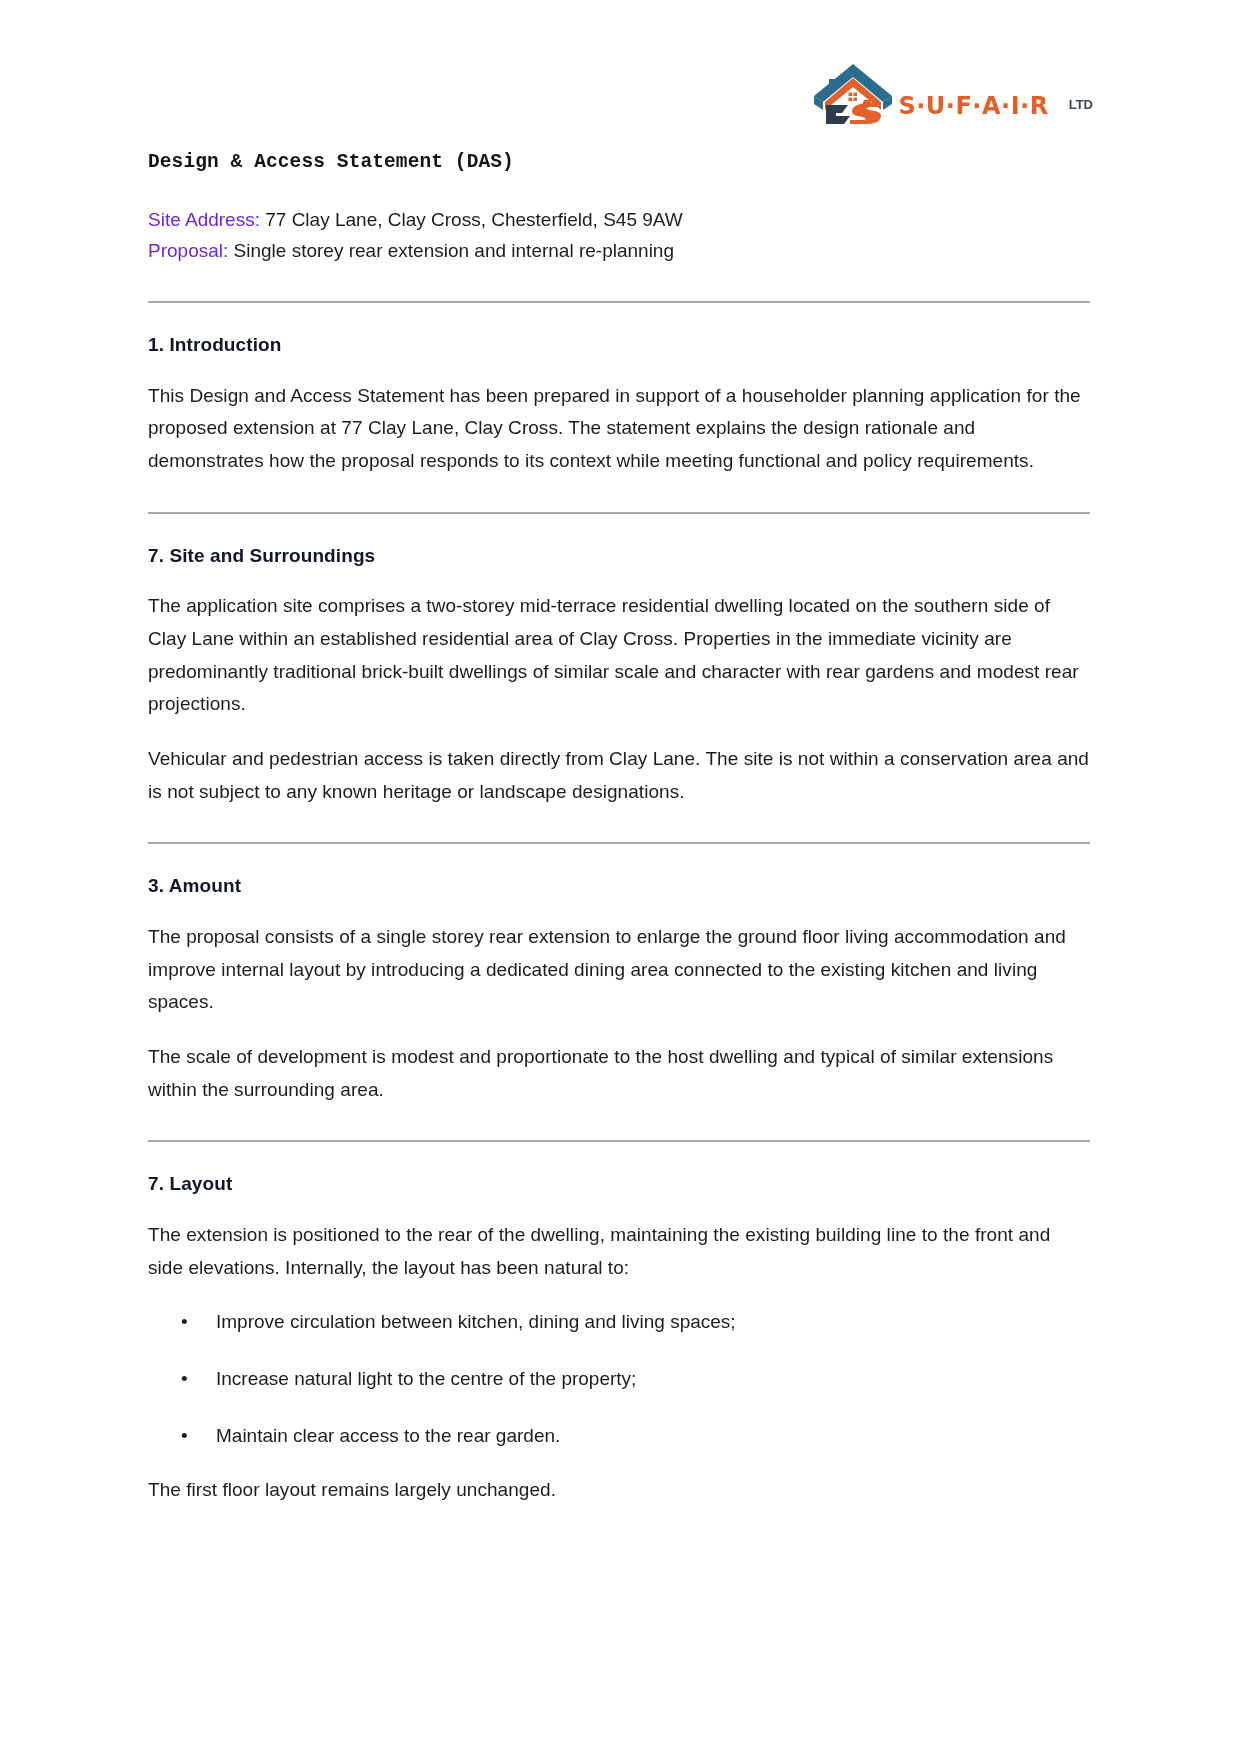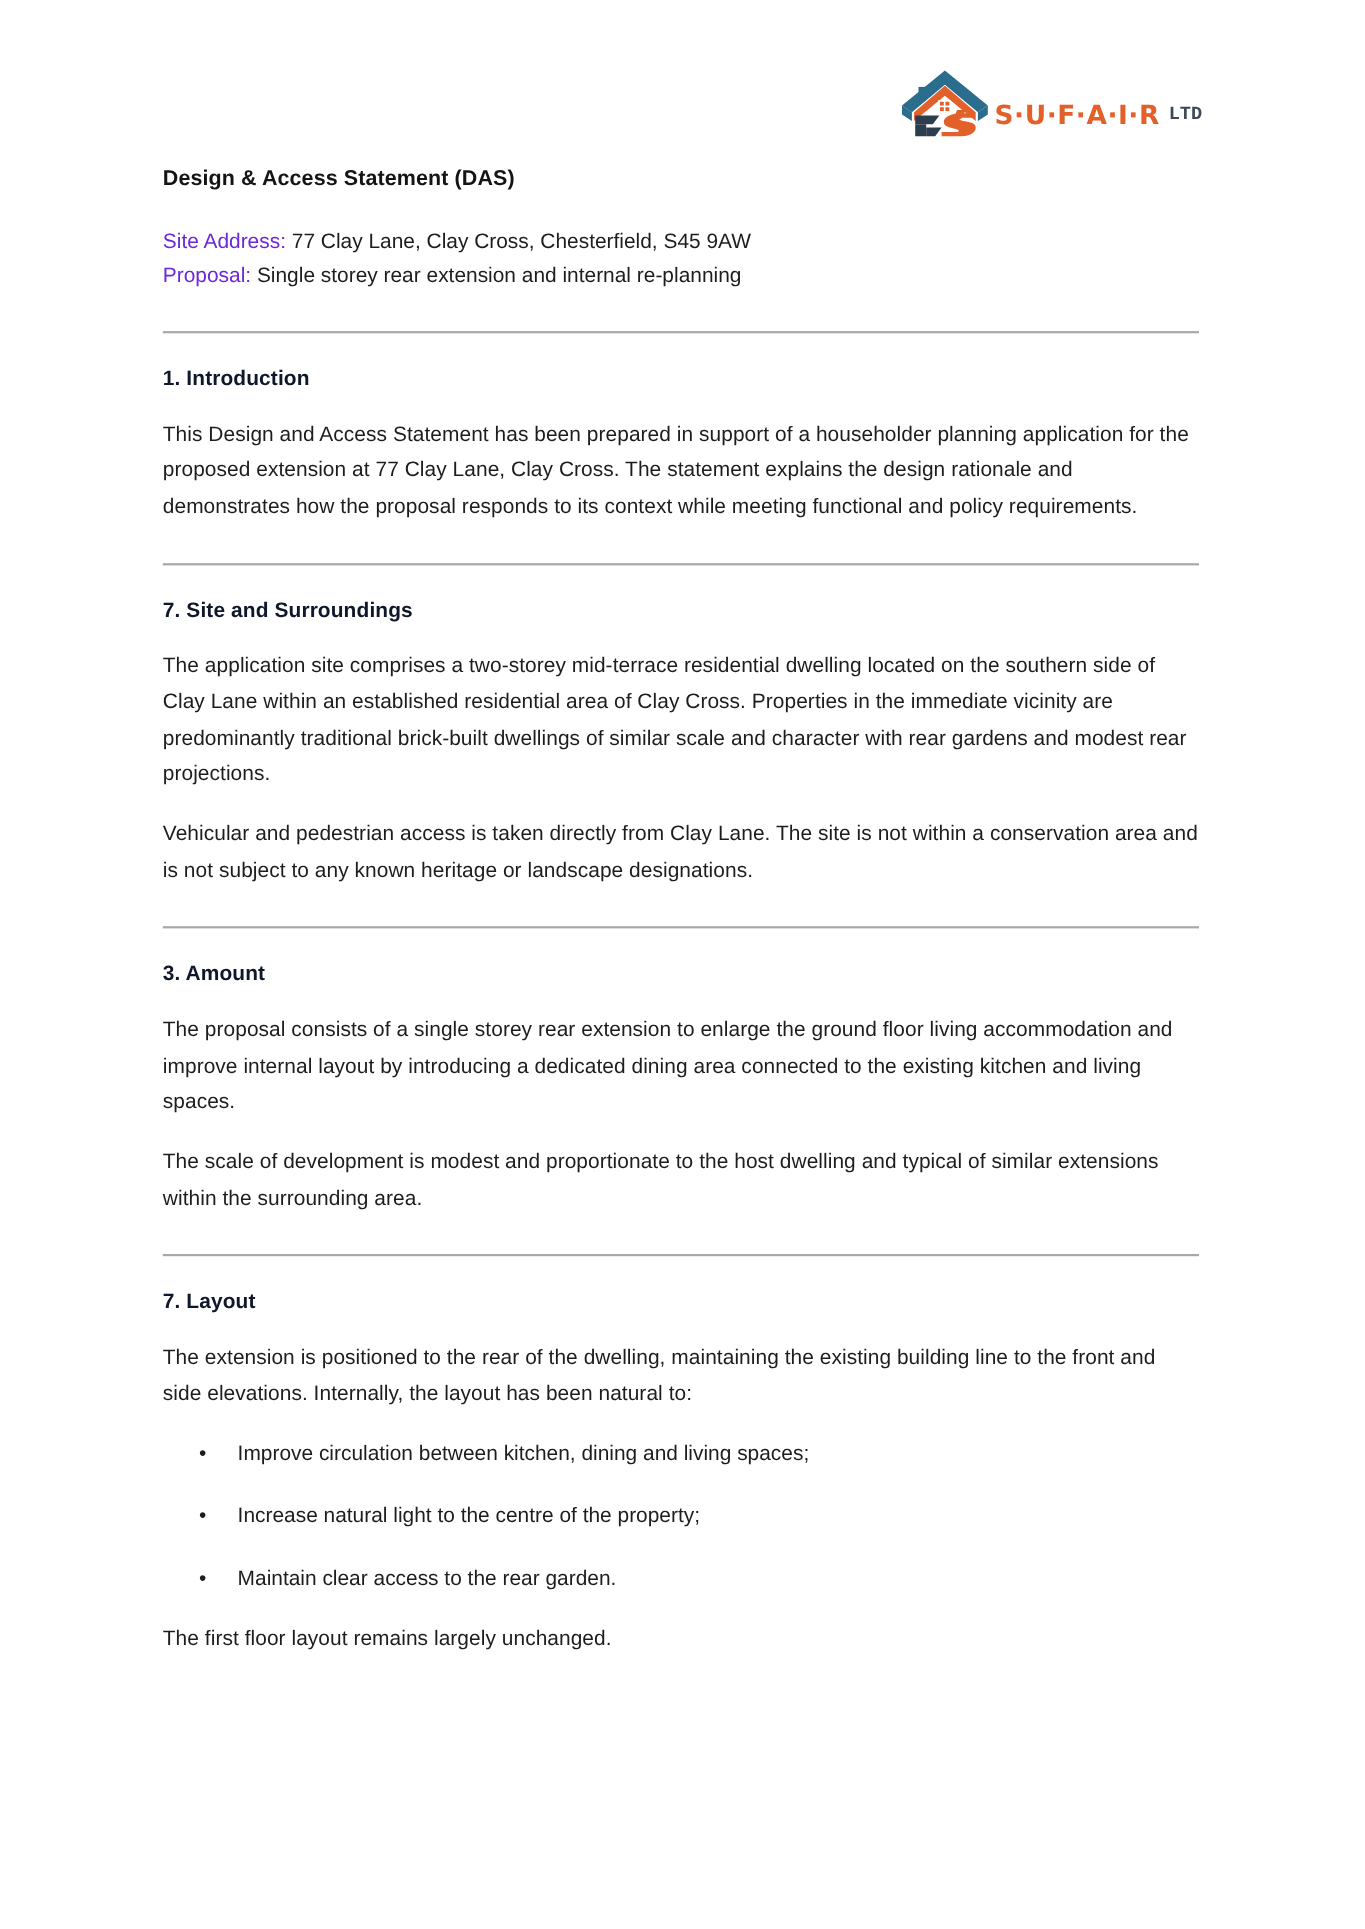--- a/index.html
+++ b/index.html
@@ -34,35 +34,35 @@
     gap: 4px;
   }
   .logo-mark {
     width: 82px;
     height: 66px;
     display: block;
   }
   .logo-wordmark {
     display: flex;
     align-items: baseline;
-    gap: 8px;
+    gap: 20px;
     padding-bottom: 6px;
   }
   .logo-word {
     font-family: "DejaVu Sans", sans-serif;
     font-weight: 700;
     font-size: 24px;
     letter-spacing: 0.5px;
     color: #e2602a;
     line-height: 1;
   }
   .logo-suffix {
-    font-family: Liberation Mono, monospace;
-    font-weight: 700;
-    font-size: 17px;
+    font-family: Liberation Sans, sans-serif;
+    font-weight: 700;
+    font-size: 13px;
     color: #3b4a59;
     line-height: 1;
     position: relative;
     top: -5px;
   }
 
   
   .doc {
     position: absolute;
     left: 148px;
@@ -70,20 +70,21 @@
     width: 942px;
   }
 
   .doc-title {
     font-size: 19.5px;
     font-weight: 700;
     color: #141414;
     letter-spacing: 0.1px;
     margin: 0 0 30px 0;
     line-height: 1.3;
+    font-family: Liberation Mono, monospace;
   }
 
   .meta-line {
     font-size: 19px;
     line-height: 1.62;
     color: #1d1d1d;
     margin: 0;
   }
   .meta-line .lbl {
     font-weight: 400;

